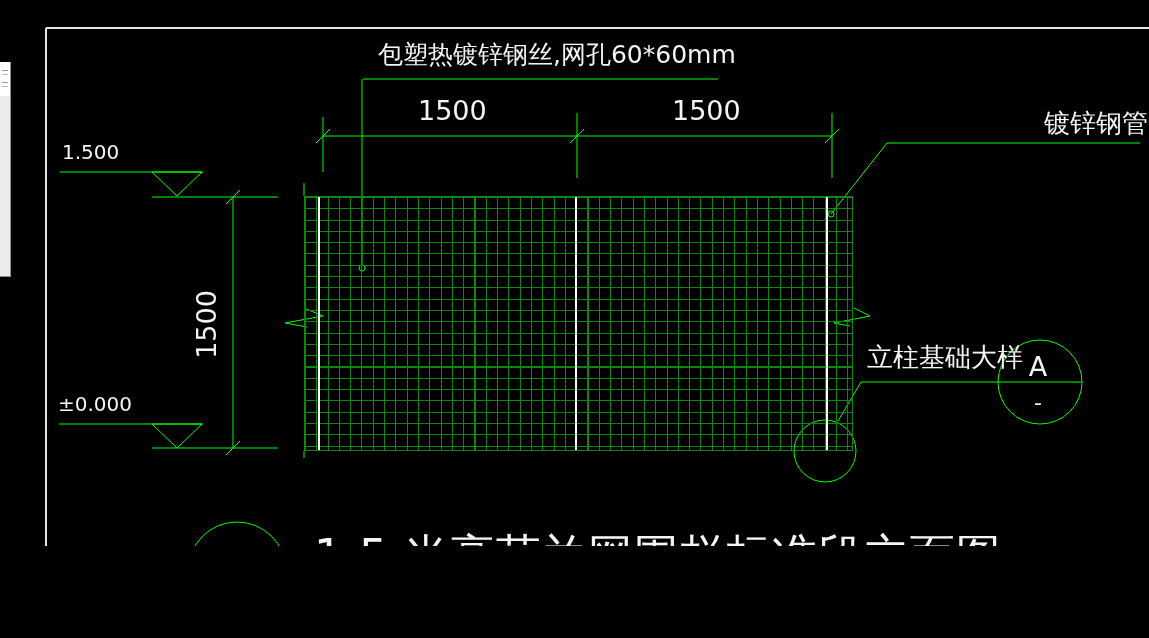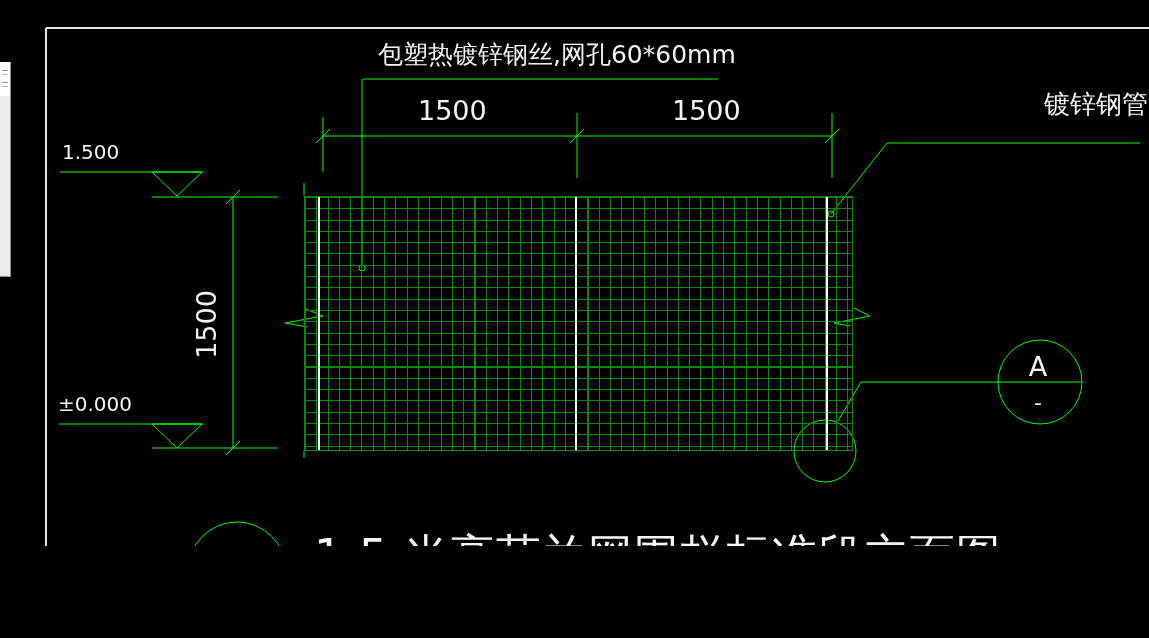--- a/index.html
+++ b/index.html
@@ -102,27 +102,28 @@
   <div id="mesh"></div>
   <div class="post" style="left:318px"></div>
   <div class="post" style="left:575px"></div>
   <div class="post" style="left:826px"></div>
 
   <div class="lbl" style="left:378px;top:42px;font-size:25px">包塑热镀锌钢丝,网孔60*60mm</div>
 
   <div class="lbl ctr" style="left:418px;top:97px;width:60px;font-size:27px">1500</div>
   <div class="lbl ctr" style="left:672px;top:97px;width:60px;font-size:27px">1500</div>
 
-  <div class="lbl" style="left:1044px;top:91px;font-size:26px">镀锌钢管</div>
+  <div class="lbl" style="left:1044px;top:110px;font-size:26px">镀锌钢管</div>
 
   <div class="lbl" style="left:62px;top:142px;font-size:20px">1.500</div>
   <div class="lbl" style="left:58px;top:394px;font-size:20px">±0.000</div>
 
   <div class="lbl rot" style="left:166px;top:311px;width:80px;font-size:27px">1500</div>
 
+  <div class="lbl" style="left:867px;top:344px;font-size:26px">立柱基础大样</div>
 
   <div class="lbl ctr" style="left:1018px;top:353px;width:40px;font-size:27px">A</div>
   <div class="lbl ctr" style="left:1018px;top:392px;width:40px;font-size:22px">-</div>
 
   <div class="lbl ctr" style="left:207px;top:543px;width:60px;font-size:54px">1</div>
   <div class="lbl" style="left:314px;top:533px;font-size:45px;letter-spacing:1px">1.5  米高荷兰网围栏标准段立面图</div>
 
   <div id="palette">
     <div class="head"></div>
     <div class="mark" style="top:8px"></div>

